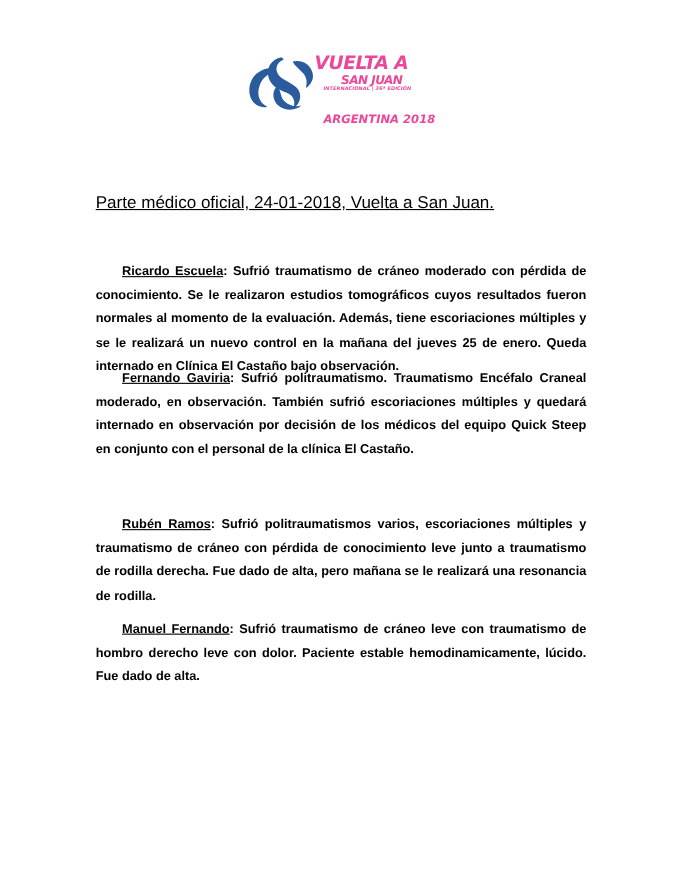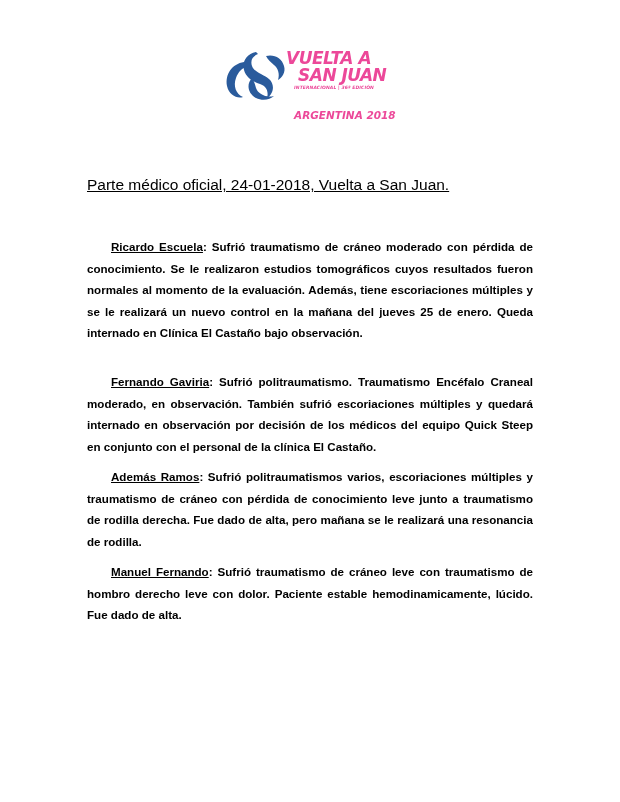--- a/index.html
+++ b/index.html
@@ -39,23 +39,23 @@
       font-weight: bold;
       line-height: 1;
     }
     .logo-line1 {
       display: block;
       font-size: 17px;
       letter-spacing: -0.5px;
     }
     .logo-line2 {
       display: block;
-      font-size: 17px;
+      font-size: 11px;
       letter-spacing: -0.5px;
-      margin-left: 12px;
+      margin-left: 24px;
       margin-top: 0px;
     }
     .logo-sub {
       display: block;
       font-size: 4.5px;
       letter-spacing: 0.1px;
       margin-left: 8px;
       margin-top: 2px;
       font-weight: bold;
     }
@@ -85,21 +85,21 @@
       line-height: 21.5px;
       text-align: justify;
       margin: 0;
     }
     .entry .name {
       text-decoration: underline;
       font-weight: bold;
       padding-left: 24px;
     }
     .e1 { top: 236px; }
-    .e2 { top: 371px; }
+    .e2 { top: 333px; }
     .e3 { top: 466px; }
     .e4 { top: 561px; }
   </style>
 </head>
 <body>
 
 <div class="logo">
   <svg class="logo-mark" viewBox="0 0 76 58">
     <path d="M22 14 C10 16 3 26 5 38 C7 47 15 51 21 49 C14 46 11 38 14 30 C16 24 20 20 26 18 Z" fill="#2a5b9c"></path>
     <path d="M34 4 C24 6 20 14 22 22 C24 30 32 34 38 36 C44 38 47 43 45 50 C52 46 53 36 47 31 C41 26 32 24 30 18 C28 12 31 8 36 6 Z" fill="#2a5b9c"></path>
@@ -113,15 +113,15 @@
     <span class="logo-line3">ARGENTINA 2018</span>
   </div>
 </div>
 
 <h1 class="title">Parte médico oficial, 24-01-2018, Vuelta a San Juan.</h1>
 
 <p class="entry e1"><span class="name">Ricardo Escuela</span><span>: </span><span>Sufrió traumatismo de cráneo moderado con pérdida de conocimiento. Se le realizaron estudios tomográficos cuyos resultados fueron normales al momento de la evaluación. Además, tiene escoriaciones múltiples y se le realizará un nuevo control en la mañana del jueves 25 de enero. Queda internado en Clínica El Castaño bajo observación.</span></p>
 
 <p class="entry e2"><span class="name">Fernando Gaviria</span><span>: </span><span>Sufrió politraumatismo. Traumatismo Encéfalo Craneal moderado, en observación. También sufrió escoriaciones múltiples y quedará internado en observación por decisión de los médicos del equipo Quick Steep en conjunto con el personal de la clínica El Castaño.</span></p>
 
-<p class="entry e3"><span class="name">Además Ramos</span><span>: </span><span>Sufrió politraumatismos varios, escoriaciones múltiples y traumatismo de cráneo con pérdida de conocimiento leve junto a traumatismo de rodilla derecha. Fue dado de alta, pero mañana se le realizará una resonancia de rodilla.</span></p>
+<p class="entry e3"><span class="name">Rubén Ramos</span><span>: </span><span>Sufrió politraumatismos varios, escoriaciones múltiples y traumatismo de cráneo con pérdida de conocimiento leve junto a traumatismo de rodilla derecha. Fue dado de alta, pero mañana se le realizará una resonancia de rodilla.</span></p>
 
 <p class="entry e4"><span class="name">Manuel Fernando</span><span>: </span><span>Sufrió traumatismo de cráneo leve con traumatismo de hombro derecho leve con dolor. Paciente estable hemodinamicamente, lúcido. Fue dado de alta.</span></p>
 
 </body></html>

